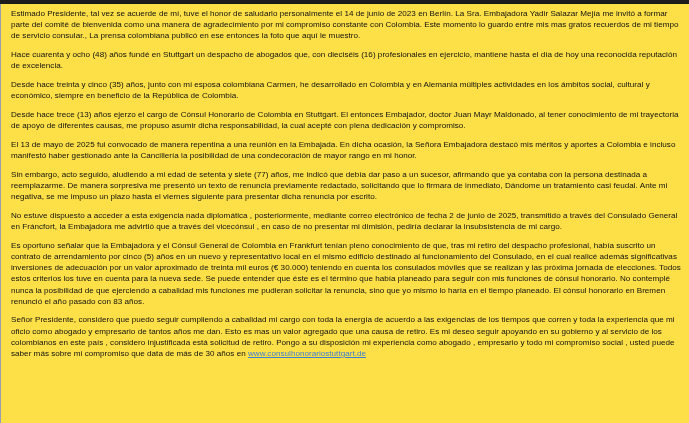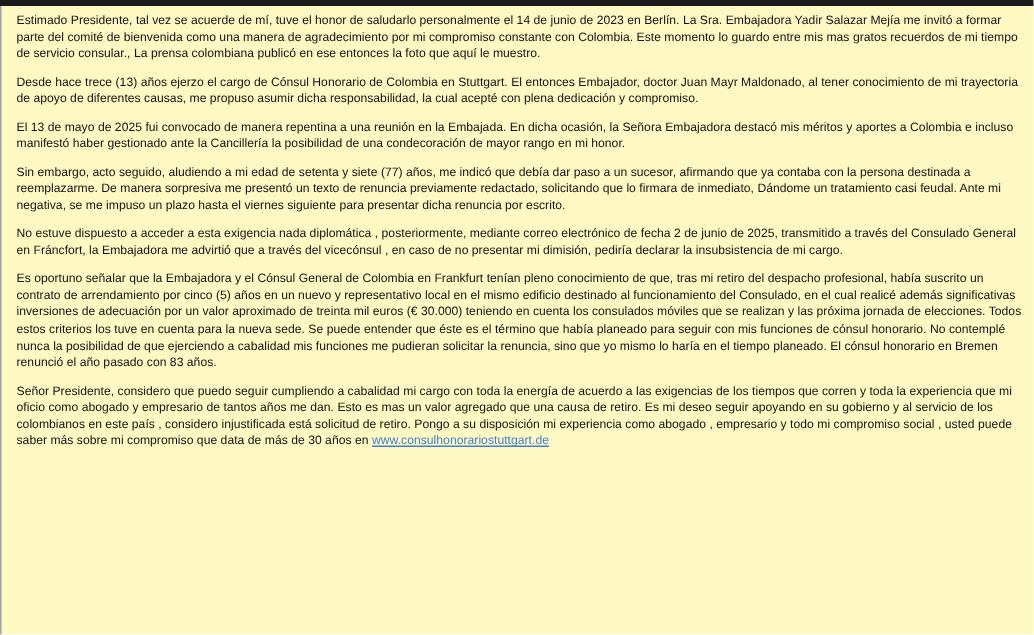--- a/index.html
+++ b/index.html
@@ -29,21 +29,21 @@
   
   .letter {
     position: absolute;
     top: 4px;
     left: 0;
     width: 689px;
     height: 419px;
     box-sizing: border-box;
     padding: 4px 6px 2px 10px;
     border-left: 1px solid #9aa2b1;
-    background: #fef9c3;
+    background: #fde047;
   }
 
   .para {
     margin: 0 0 7.5px 0;
     font-size: 8.1px;
     line-height: 11.2px;
     text-align: left;
     color: #111111;
     letter-spacing: 0.02px;
     white-space: normal;
@@ -60,20 +60,22 @@
   }
 </style>
 </head>
 <body>
 
 <div class="top-band"></div>
 
 <div class="letter">
 
   <p class="para">Estimado Presidente,  tal vez se acuerde de mí, tuve el honor de saludarlo personalmente el 14 de junio de 2023 en Berlín. La Sra. Embajadora Yadir Salazar Mejía me  invitó a formar parte del comité de bienvenida  como una manera de agradecimiento por mi compromiso constante con Colombia. Este momento lo guardo entre mis mas gratos recuerdos de mi tiempo de servicio consular., La prensa colombiana publicó  en ese entonces la  foto que aquí le muestro.</p>
+  <p class="para">Hace cuarenta y ocho (48) años fundé en Stuttgart un despacho de abogados que, con dieciséis (16) profesionales en ejercicio, mantiene hasta el día de hoy una reconocida reputación de excelencia.</p>
+  <p class="para">Desde hace treinta y cinco (35) años, junto con mi esposa colombiana Carmen, he desarrollado en Colombia y en Alemania múltiples actividades en los ámbitos social, cultural y económico, siempre en beneficio de la República de Colombia.</p>
   <p class="para">Desde hace trece (13) años ejerzo el cargo de Cónsul Honorario de Colombia en Stuttgart. El entonces Embajador, doctor Juan Mayr Maldonado, al tener conocimiento de mi trayectoria de apoyo de diferentes causas, me propuso asumir dicha responsabilidad, la cual acepté con plena dedicación y compromiso.</p>
   <p class="para">El 13 de mayo de 2025 fui convocado de manera repentina a una reunión en la Embajada. En dicha ocasión, la Señora Embajadora destacó mis méritos y aportes a Colombia e incluso manifestó haber gestionado ante la Cancillería la posibilidad de una condecoración de mayor rango en mi honor.</p>
   <p class="para">Sin embargo, acto seguido, aludiendo a mi edad de setenta y siete (77) años, me indicó que debía dar paso a un sucesor, afirmando que ya contaba con la persona destinada a reemplazarme. De manera sorpresiva me presentó un texto de renuncia previamente redactado, solicitando que lo firmara de inmediato,   Dándome un tratamiento  casi feudal.  Ante mi negativa, se me impuso un plazo hasta el viernes siguiente para presentar dicha renuncia por escrito.</p>
   <p class="para">No estuve dispuesto a acceder a esta exigencia nada diplomática , posteriormente, mediante correo electrónico de fecha 2 de junio de 2025, transmitido a través del Consulado General en Fráncfort, la Embajadora me advirtió que a través del vicecónsul , en caso de no presentar mi dimisión, pediría declarar la insubsistencia de mi cargo.</p>
   <p class="para">Es oportuno señalar que la Embajadora y el Cónsul General de Colombia en Frankfurt  tenían pleno conocimiento de que, tras mi retiro del despacho profesional, había suscrito un contrato de arrendamiento por cinco (5) años en un nuevo y representativo local en el mismo edificio destinado al funcionamiento del Consulado, en el cual realicé además significativas inversiones de adecuación por un valor aproximado de treinta mil euros (€ 30.000) teniendo en cuenta los consulados móviles que se realizan y las próxima jornada de elecciones. Todos estos criterios los tuve en cuenta para la nueva sede. Se puede entender que éste es el término que había planeado para seguir con mis funciones de cónsul honorario. No contemplé nunca la posibilidad  de que ejerciendo a cabalidad mis funciones me pudieran solicitar la renuncia, sino que yo mismo  lo haría en el tiempo planeado. El cónsul honorario en  Bremen  renunció el año pasado  con 83 años.</p>
 
   <p class="para"><span>Señor Presidente, considero que puedo seguir cumpliendo a cabalidad mi cargo con toda la energía de acuerdo a las exigencias de los tiempos que corren y toda la experiencia que mi oficio como abogado y empresario de tantos años me dan. Esto es mas un valor agregado que una causa de retiro.  Es mi deseo seguir  apoyando en su gobierno y al servicio de los colombianos en este país , considero injustificada está solicitud de retiro.  Pongo a su disposición mi experiencia como abogado , empresario y todo mi compromiso social , usted puede saber más sobre mi compromiso que data de más de 30 años  en  </span><a class="weblink" href="#">www.consulhonorariostuttgart.de</a></p>
 
 </div>
 

